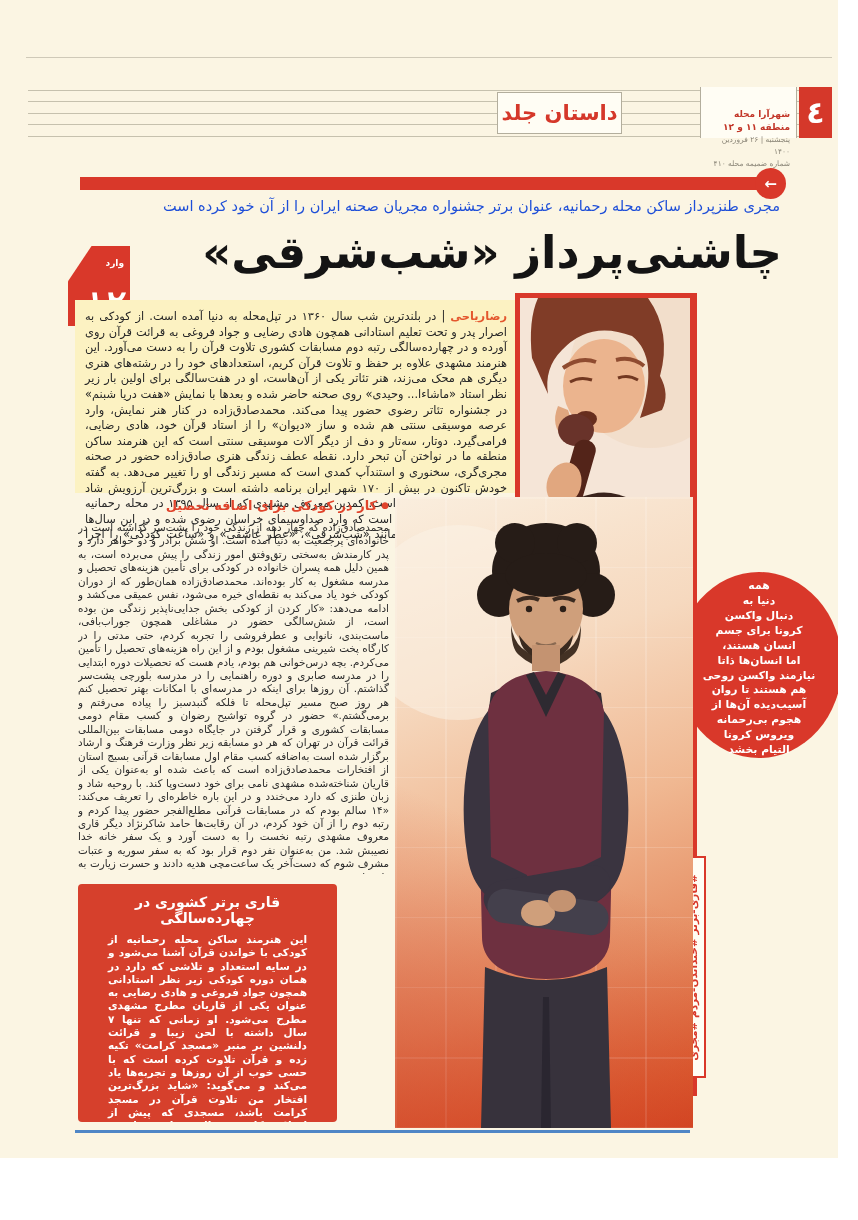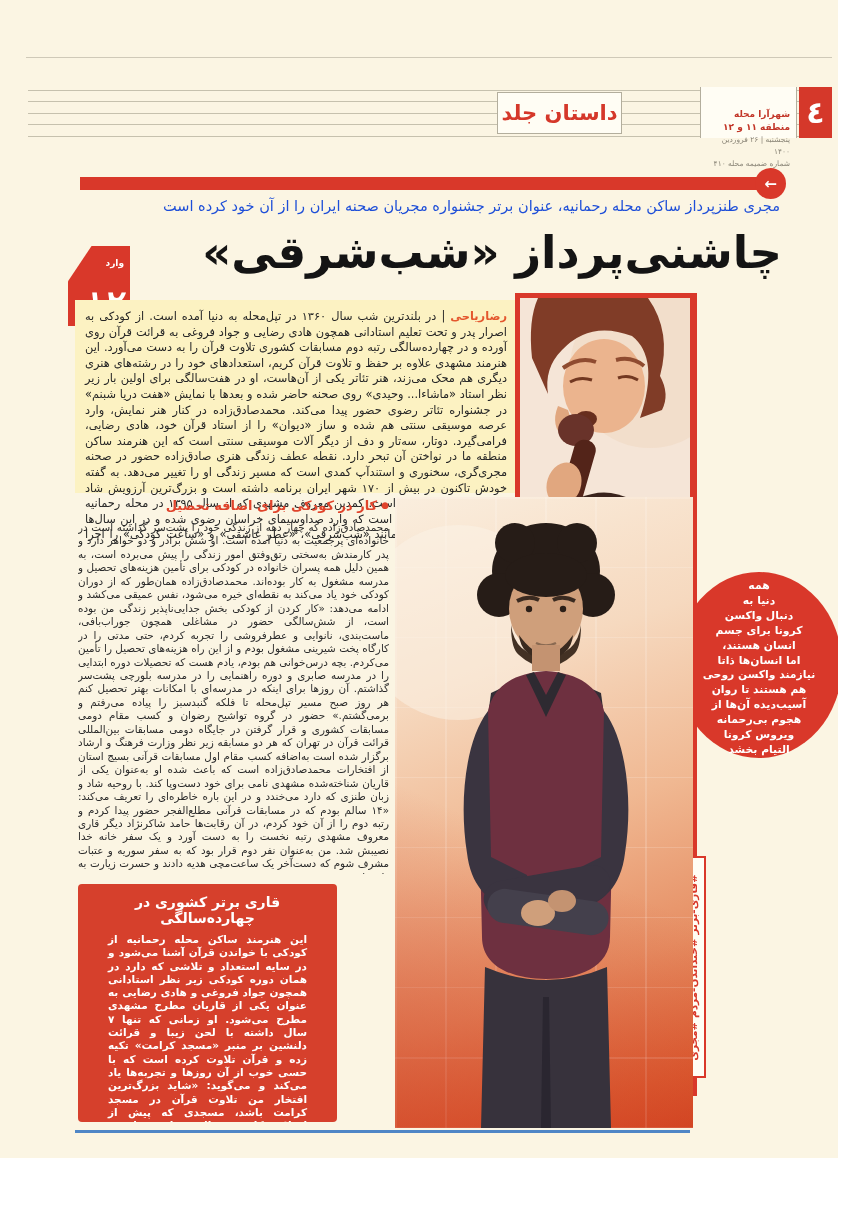--- a/index.html
+++ b/index.html
@@ -48,21 +48,21 @@
   .photo1 { position:absolute; left:515px; top:293px; width:182px; height:267px;
             border:5px solid #d9382a; background:#f8efe3; overflow:hidden; }
 
   
   .redline { position:absolute; left:690px; top:293px; width:7px; height:803px; background:#d9382a; }
   .redhook { position:absolute; left:664px; top:1082px; width:33px; height:20px;
              border-right:7px solid #d9382a; border-bottom:7px solid #d9382a; border-bottom-right-radius:18px; }
 
   
   .quotecircle { position:absolute; left:676px; top:572px; width:166px; height:186px; border-radius:50%;
-                 background:#d9382a; display:flex; align-items:flex-start; justify-content:center; }
+                 background:#d9382a; display:flex; align-items:flex-end; justify-content:center; }
   .quotecircle span { display:block; padding-top:7px; white-space:pre-line; text-align:center; direction:rtl;
                       color:#fff; font-size:10.8px; font-weight:bold; line-height:14.9px; }
 
   
   .hashbox { position:absolute; left:680px; top:856px; width:26px; height:222px; background:#fffdf4;
              border:2px solid #d9382a; display:flex; align-items:center; justify-content:center; }
   .hashbox span { writing-mode:vertical-rl; transform:rotate(180deg); direction:rtl;
                   color:#d9382a; font-size:10.5px; font-weight:bold; letter-spacing:.5px; white-space:nowrap; }
 
   

